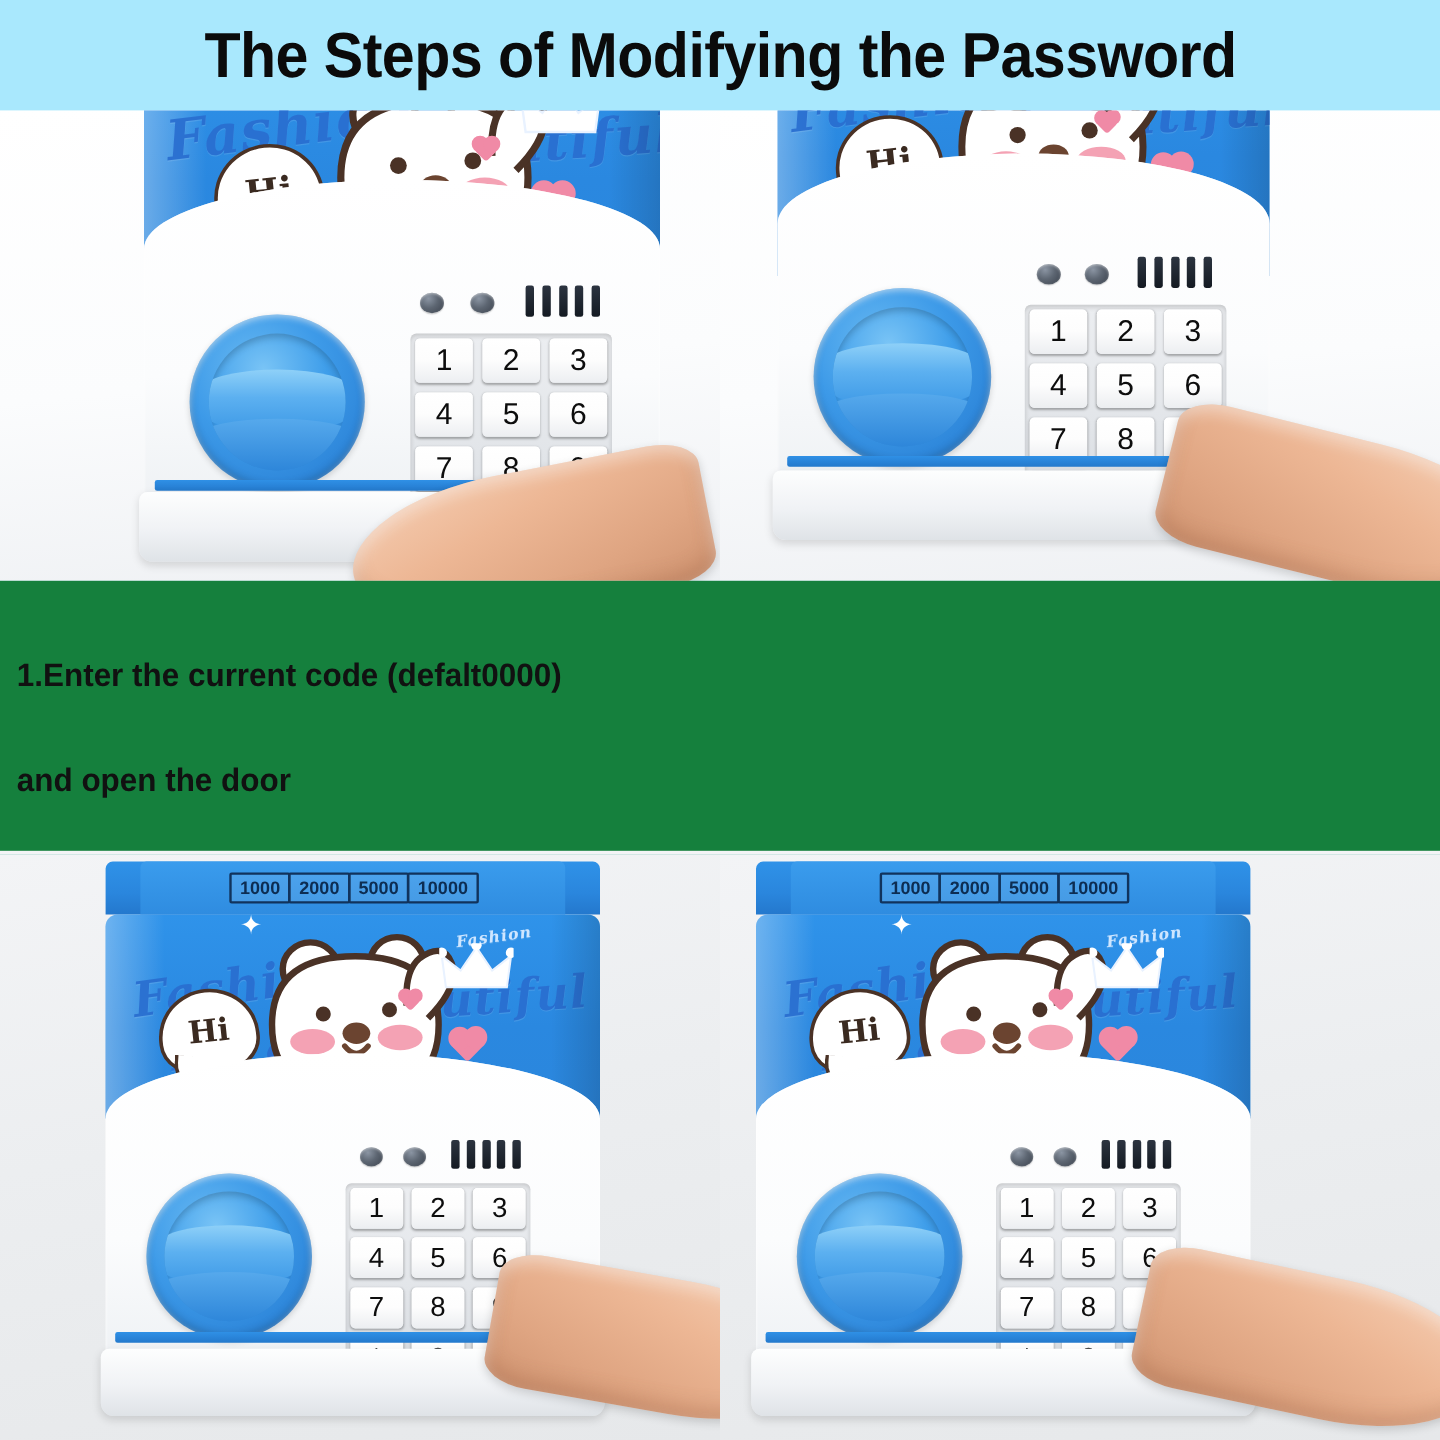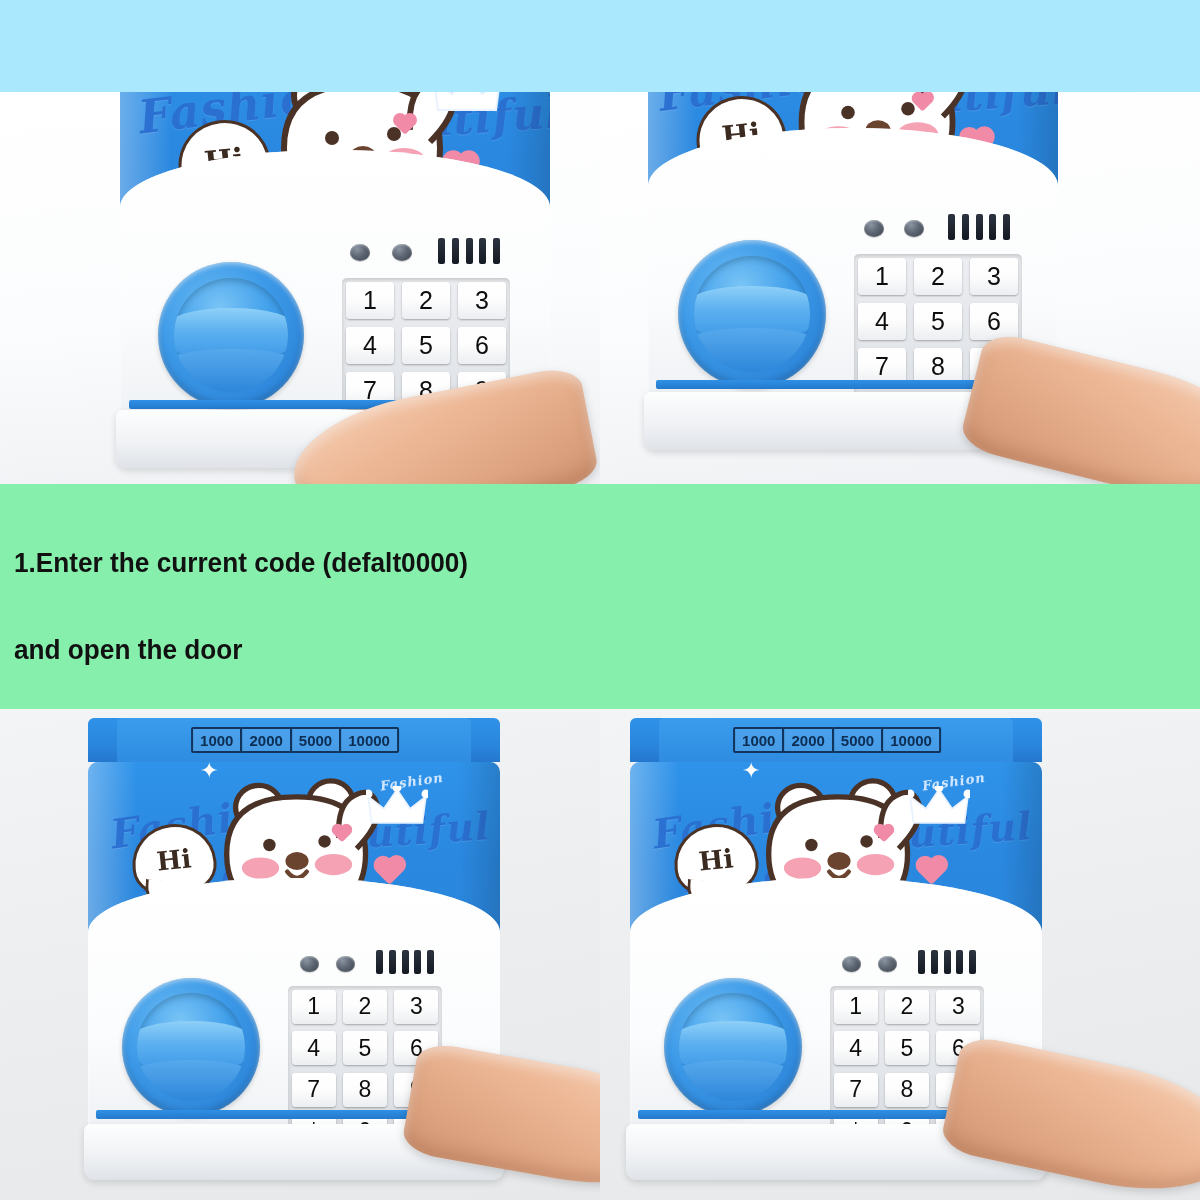--- a/index.html
+++ b/index.html
@@ -36,21 +36,21 @@
   .photo{
     position:relative;width:600px;height:100%;
     overflow:hidden;
   }
   .photo.top{background:linear-gradient(175deg,#ffffff 0%,#fbfcfd 55%,#eef0f3 100%);}
   .photo.bottom{background:linear-gradient(170deg,#f3f4f6 0%,#eceef0 45%,#e6e8ea 100%);}
 
   
   .text-band{
     position:absolute;left:0;top:484px;width:1200px;height:228px;
-    background:#86efac;display:flex;
+    background:#15803d;display:flex;
   }
   .text-col{width:600px;position:relative;padding:14px 0 0 14px;box-sizing:border-box;}
   .text-col.right{padding-left:26px;}
   .step{
     font-family:"Liberation Sans",sans-serif;
     font-weight:bold;color:#111;
     font-size:27px;line-height:1.62;
     transform:scaleX(0.97);transform-origin:left top;
     white-space:pre-line;
   }
@@ -232,20 +232,23 @@
   .star{position:absolute;color:#fff;font-size:inherit;line-height:1;}
   .divider-line{
     position:absolute;left:0;width:1200px;height:3px;background:#f3f4f6;
   }
 </style>
 </head>
 <body>
 
 <div class="page">
 
+  <div class="title-band">
+    <div class="title-text">The Steps of Modifying the Password</div>
+  </div>
 
   <div class="photo-row row-top">
 
     <div class="photo top">
       <div class="bank" style="left:120px;top:-70px;width:430px;height:460px;">
 
         <div class="topshell" style="top:0;height:232px;">
           <div class="script faded" style="left:18px;top:56px;font-size:46px;transform:rotate(-7deg);">Fashion</div>
           <div class="script faded" style="left:210px;top:72px;font-size:44px;transform:rotate(-4deg);">beautiful</div>
           <div class="script faded" style="left:58px;top:140px;font-size:38px;transform:rotate(-5deg);">The girl</div>

